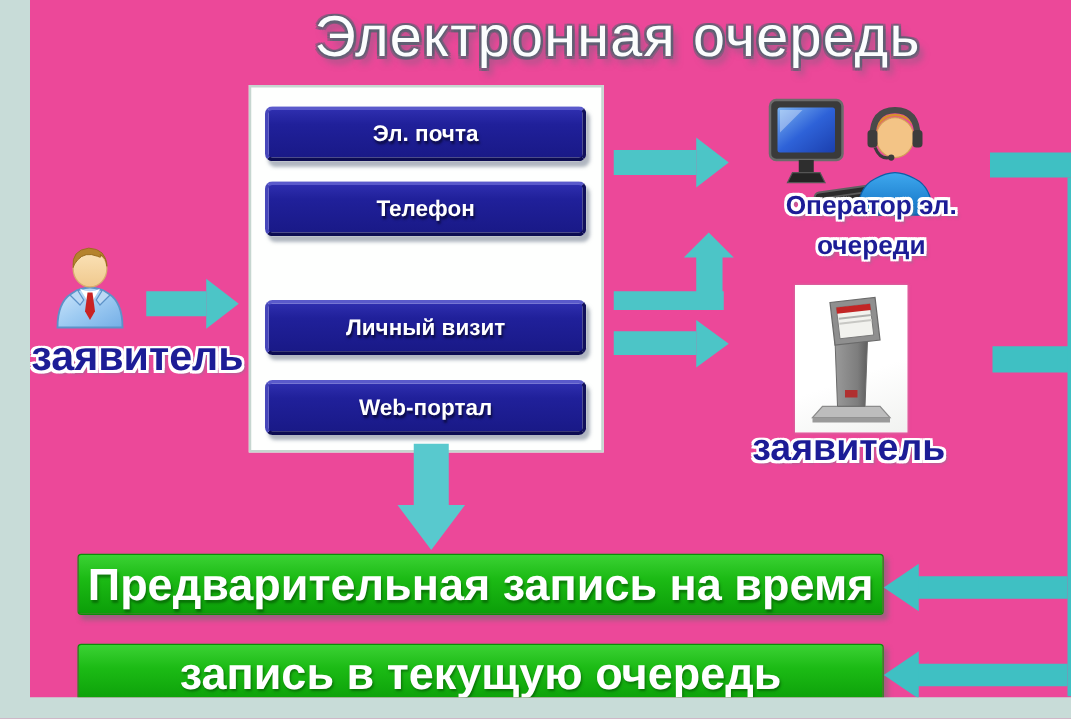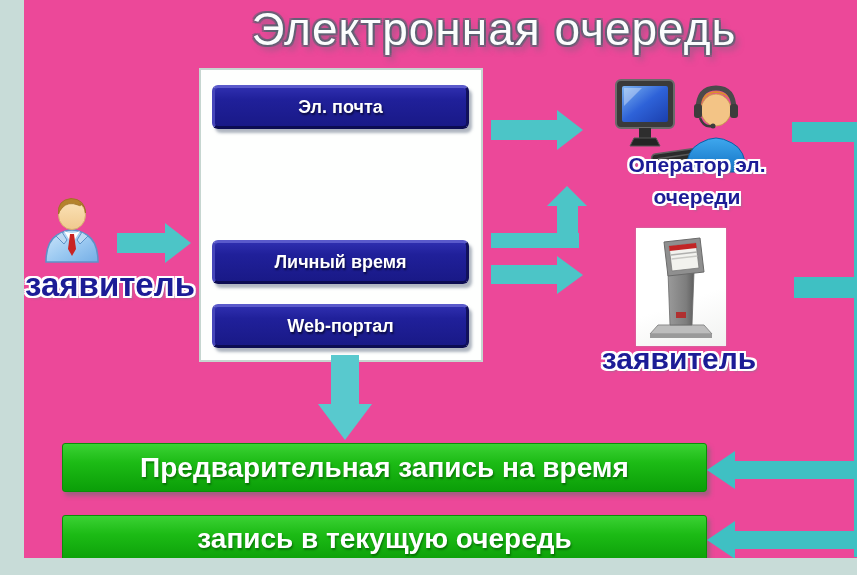--- a/index.html
+++ b/index.html
@@ -70,21 +70,21 @@
     border-left:27px solid transparent; border-right:27px solid transparent;
     border-top:36px solid #58c9ce;}
   
   .outcome-bar{
     position:absolute; left:38px; width:645px; height:49px;
     box-sizing:border-box; border-radius:3px;
     background:linear-gradient(180deg,#3bd234 0%, #1cbb15 40%, #0b9e08 100%);
     border:1px solid #0a8f08;
     box-shadow:3px 4px 4px rgba(90,115,105,.5);
     display:flex; align-items:center; justify-content:center;
-    color:#ffffff; font-weight:bold; font-size:28px;
+    color:#ffffff; font-weight:bold; font-size:36px;
     text-shadow:1px 2px 2px rgba(0,70,0,.55);
   }
   .outcome-1{top:443px;} .outcome-2{top:515px; height:48px;}
   
   .applicant-icon{position:absolute; left:16px; top:194px; width:64px; height:70px;}
   .operator-icon{position:absolute; left:588px; top:76px; width:134px; height:100px;}
   .kiosk-photo{
     position:absolute; left:612px; top:228px; width:90px; height:118px;
     background:linear-gradient(160deg,#ffffff 60%, #f1f2f0 100%);
     box-shadow:0 0 2px rgba(160,170,170,.6);
@@ -122,21 +122,22 @@
   </div>
   <div class="navy-label applicant-label">заявитель</div>
 
   <div>
     <div class="shaft" style="left:93px; top:233px; width:48px; height:20px;"></div>
     <div class="head-right" style="left:141px; top:223px;"></div>
   </div>
 
   <div class="channels-box"></div>
   <div class="chan-btn btn-email">Эл. почта</div>
-  <div class="chan-btn btn-visit">Личный время</div>
+  <div class="chan-btn btn-phone">Телефон</div>
+  <div class="chan-btn btn-visit">Личный визит</div>
   <div class="chan-btn btn-web">Web-портал</div>
 
   <div>
     <div class="shaft" style="left:467px; top:120px; width:66px; height:20px;"></div>
     <div class="head-right" style="left:533px; top:110px;"></div>
   </div>
 
   <div>
     <div class="shaft" style="left:467px; top:233px; width:88px; height:15px;"></div>
     <div class="shaft" style="left:533px; top:204px; width:21px; height:44px;"></div>

